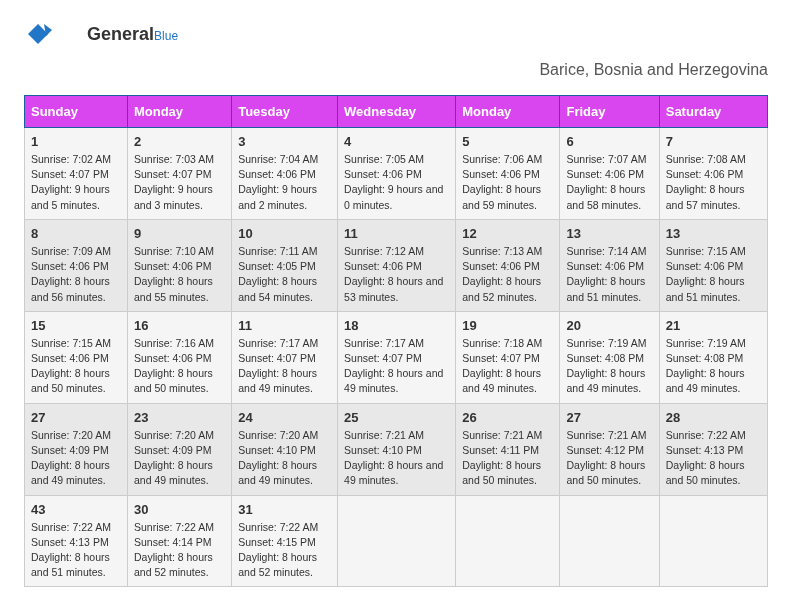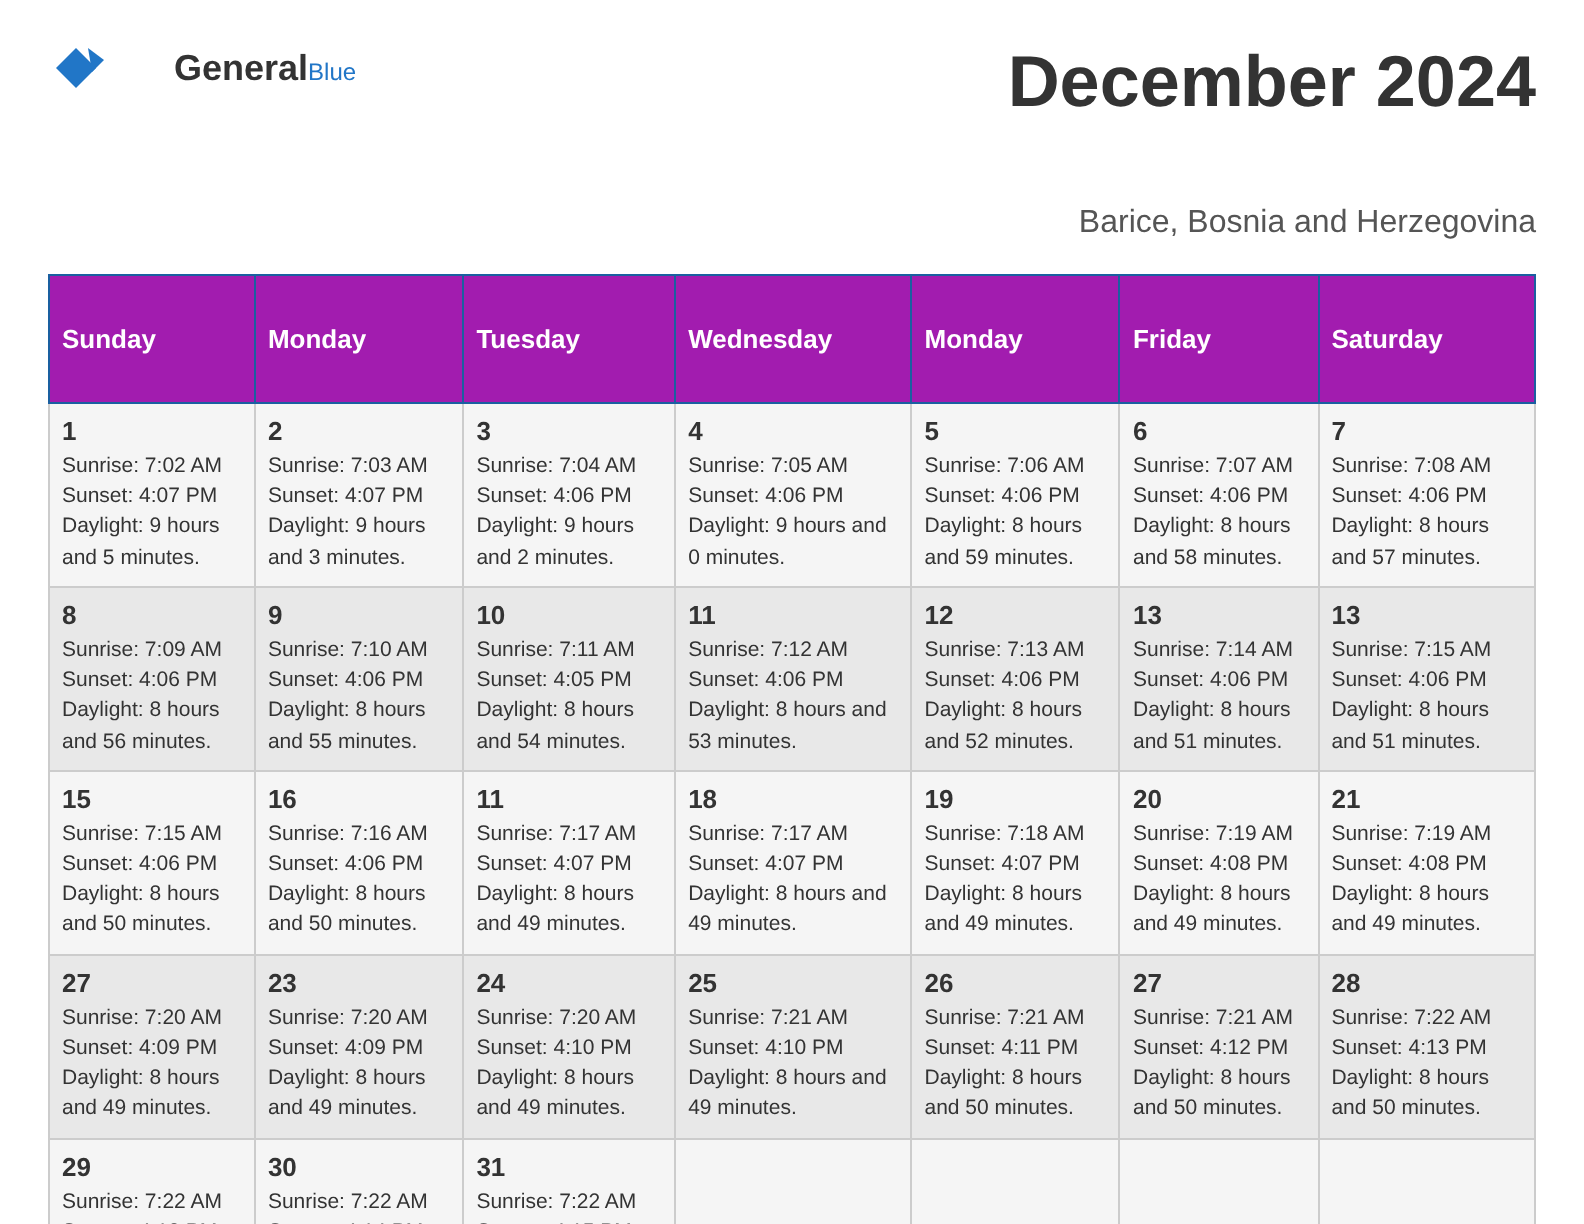--- a/index.html
+++ b/index.html
@@ -38,23 +38,23 @@
       font-size: 16px;
       color: #555;
       margin-top: 41px;
     }
     table {
       width: 100%;
       border-collapse: collapse;
       font-size: 11px;
     }
     thead tr th {
-      background-color: #a21caf;
+      background-color: #d946ef;
       color: #fff;
-      padding: 24px 6px;
+      padding: 8px 6px;
       font-size: 13px;
       font-weight: bold;
       text-align: left;
       border: 1px solid #1a5fa0;
     }
     tbody tr {
       vertical-align: top;
     }
     tbody tr:nth-child(odd) {
       background-color: #f5f5f5;
@@ -90,21 +90,20 @@
   <div class="logo">
     <svg class="logo-icon" viewBox="0 0 28 28" width="28" height="28">
       <polygon points="14,4 24,14 14,24 4,14" fill="#2176c7"></polygon>
       <polygon points="20,4 28,10 22,16" fill="#2176c7"></polygon>
     </svg>
     <div>
       <span style="font-size:18px;font-weight:bold;color:#333;margin-left:31px;">General</span><span style="font-size:12px;font-weight:normal;color:#2176c7;">Blue</span>
     </div>
   </div>
   <div class="title-area">
-    <div class="main-title">December 2024</div>
     <div class="subtitle">Barice, Bosnia and Herzegovina</div>
   </div>
 </div>
 
 <table>
   <thead>
     <tr>
       <th>Sunday</th>
       <th>Monday</th>
       <th>Tuesday</th>
@@ -230,21 +229,21 @@
         <span class="day-number">27</span>
         <span class="day-info">Sunrise: 7:21 AM<br>Sunset: 4:12 PM<br>Daylight: 8 hours and 50 minutes.</span>
       </td>
         <td>
         <span class="day-number">28</span>
         <span class="day-info">Sunrise: 7:22 AM<br>Sunset: 4:13 PM<br>Daylight: 8 hours and 50 minutes.</span>
       </td>
       </tr>
       <tr>
         <td>
-        <span class="day-number">29</span>
+        <span class="day-number">43</span>
         <span class="day-info">Sunrise: 7:22 AM<br>Sunset: 4:13 PM<br>Daylight: 8 hours and 51 minutes.</span>
       </td>
         <td>
         <span class="day-number">30</span>
         <span class="day-info">Sunrise: 7:22 AM<br>Sunset: 4:14 PM<br>Daylight: 8 hours and 52 minutes.</span>
       </td>
         <td>
         <span class="day-number">31</span>
         <span class="day-info">Sunrise: 7:22 AM<br>Sunset: 4:15 PM<br>Daylight: 8 hours and 52 minutes.</span>
       </td>

